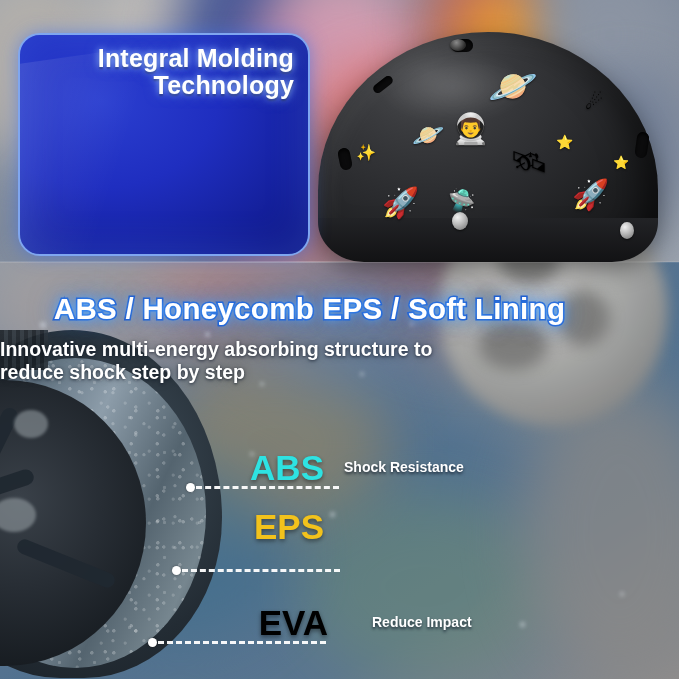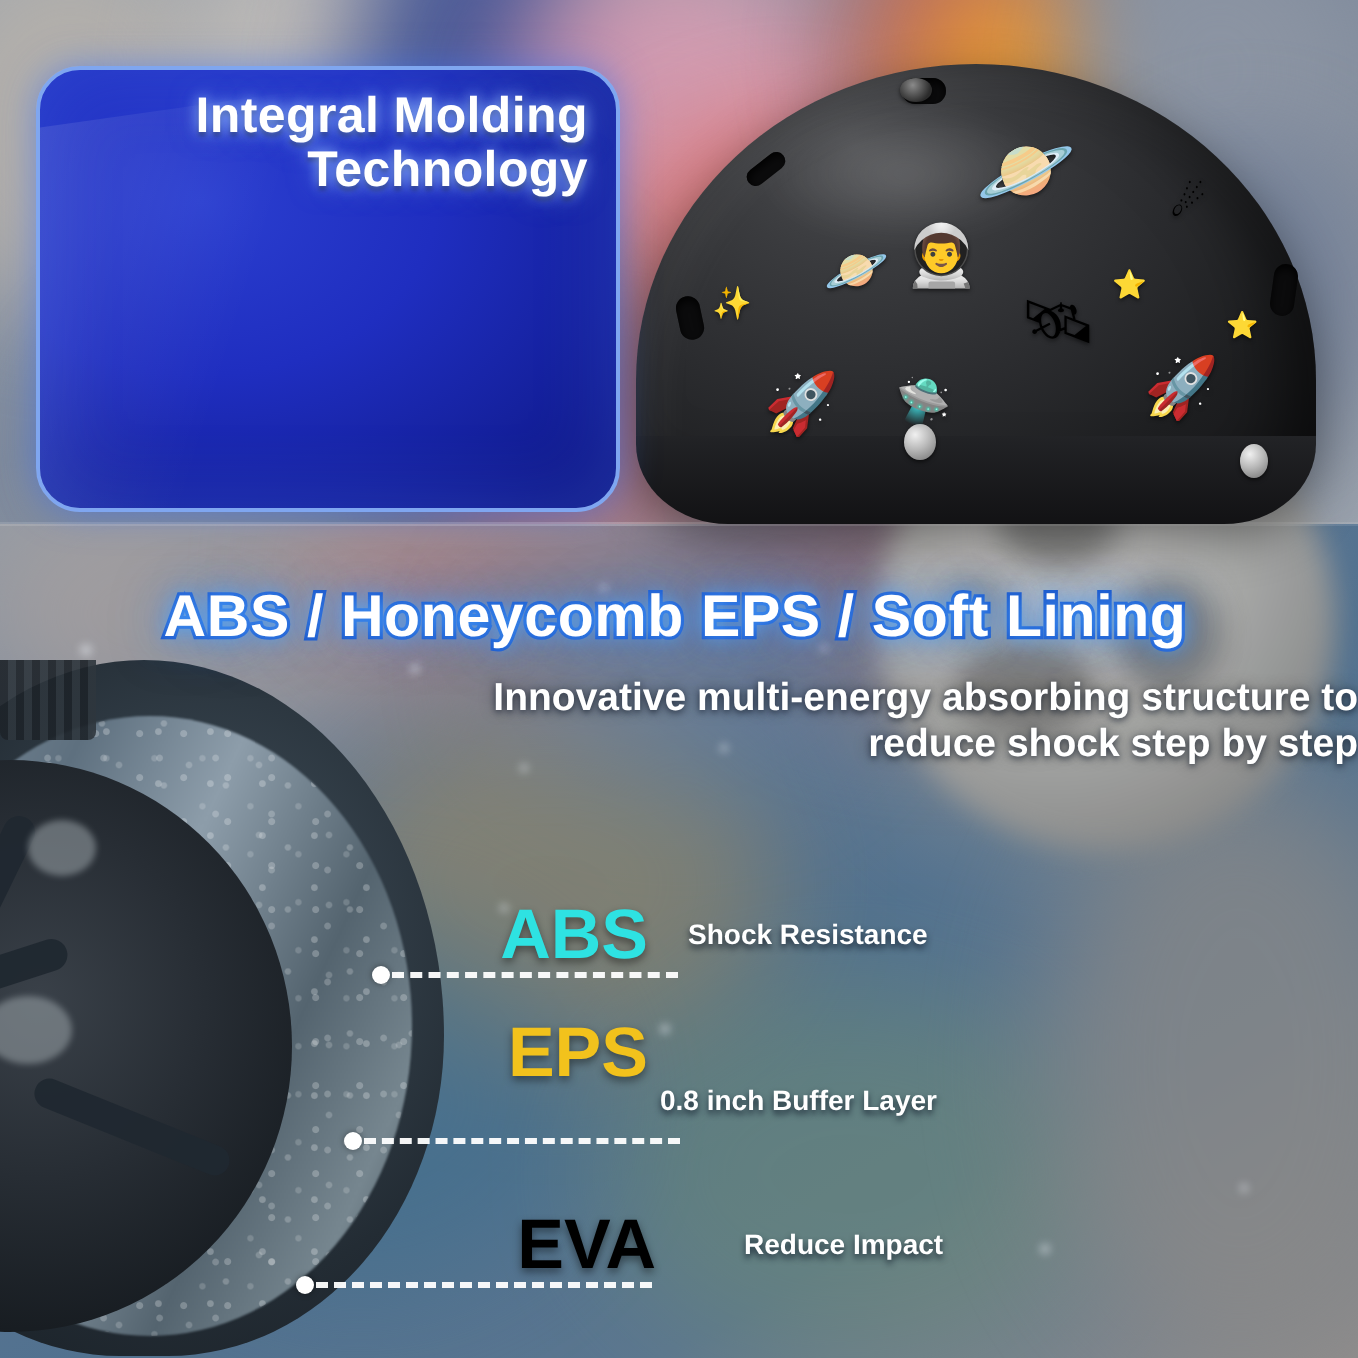--- a/index.html
+++ b/index.html
@@ -113,22 +113,22 @@
     background:radial-gradient(ellipse at 55% 42%,#3a4149 0%,#272d34 38%,#171c21 72%,#0d1014 100%);}
   .int-spoke{position:absolute;background:#202830;border-radius:10px;opacity:.95;}
   .int-pad{position:absolute;border-radius:50%;background:#9aa3a8;opacity:.55;filter:blur(1.5px);}
   .int-strap{position:absolute;left:78px;top:-8px;width:48px;height:48px;
     background:repeating-linear-gradient(90deg,#1d2329 0 4px,#2e363d 4px 8px);border-radius:4px;opacity:.9;}
 
   
   .headline{position:absolute;left:0;top:292px;width:619px;text-align:center;
     font-size:29.5px;font-weight:bold;color:#ffffff;letter-spacing:.3px;
     -webkit-text-stroke:3.2px #1f56c8;paint-order:stroke fill;
-    text-shadow:0 0 9px rgba(80,170,255,.95),0 0 18px rgba(60,140,255,.75),0 0 28px rgba(40,120,250,.5);padding-left:28px;}
-  .subhead{position:absolute;left:0;top:338px;width:679px;text-align:right;
+    text-shadow:0 0 9px rgba(80,170,255,.95),0 0 18px rgba(60,140,255,.75),0 0 28px rgba(40,120,250,.5);}
+  .subhead{position:absolute;left:0;top:338px;width:679px;text-align:left;
     font-size:19.5px;font-weight:bold;color:#fff;line-height:1.18;
     text-shadow:0 1px 3px rgba(20,30,45,.75),0 0 8px rgba(0,0,0,.35);}
   .subhead span{display:inline-block;max-width:500px;}
 
   
   .mrow{position:absolute;height:46px;}
   .mcode{position:absolute;right:0;bottom:4px;font-size:35px;font-weight:bold;line-height:1;
     text-shadow:0 2px 4px rgba(0,0,0,.45);margin-top:12px;}
   .mdesc{position:absolute;left:0;bottom:9px;font-size:14px;font-weight:bold;color:#ffffff;white-space:nowrap;
     text-shadow:0 2px 3px rgba(15,25,40,.8);}
@@ -261,21 +261,20 @@
   </div>
   <div class="mdesc" style="left:344px;top:459px;bottom:auto;">Shock Resistance</div>
   <div class="lead" style="left:186px;top:483px;width:155px;">
     <div class="lead-dot"></div>
     <div class="lead-line" style="width:143px;"></div>
   </div>
 
   <div class="mrow" style="left:229px;top:502px;width:95px;text-decoration:underline;">
     <div class="mcode" style="color:#f2c21c;">EPS</div>
   </div>
-  <div class="mdesc" style="left:330px;top:542px;bottom:auto;">0.8 inch Buffer Layer</div>
   <div class="lead" style="left:172px;top:566px;width:170px;">
     <div class="lead-dot"></div>
     <div class="lead-line" style="width:158px;"></div>
   </div>
 
   <div class="mrow" style="left:228px;top:598px;width:100px;">
     <div class="mcode" style="color:#000000;">EVA</div>
   </div>
   <div class="mdesc" style="left:344px;top:614px;bottom:auto;margin-left:28px;">Reduce Impact</div>
   <div class="lead" style="left:148px;top:638px;width:180px;">

